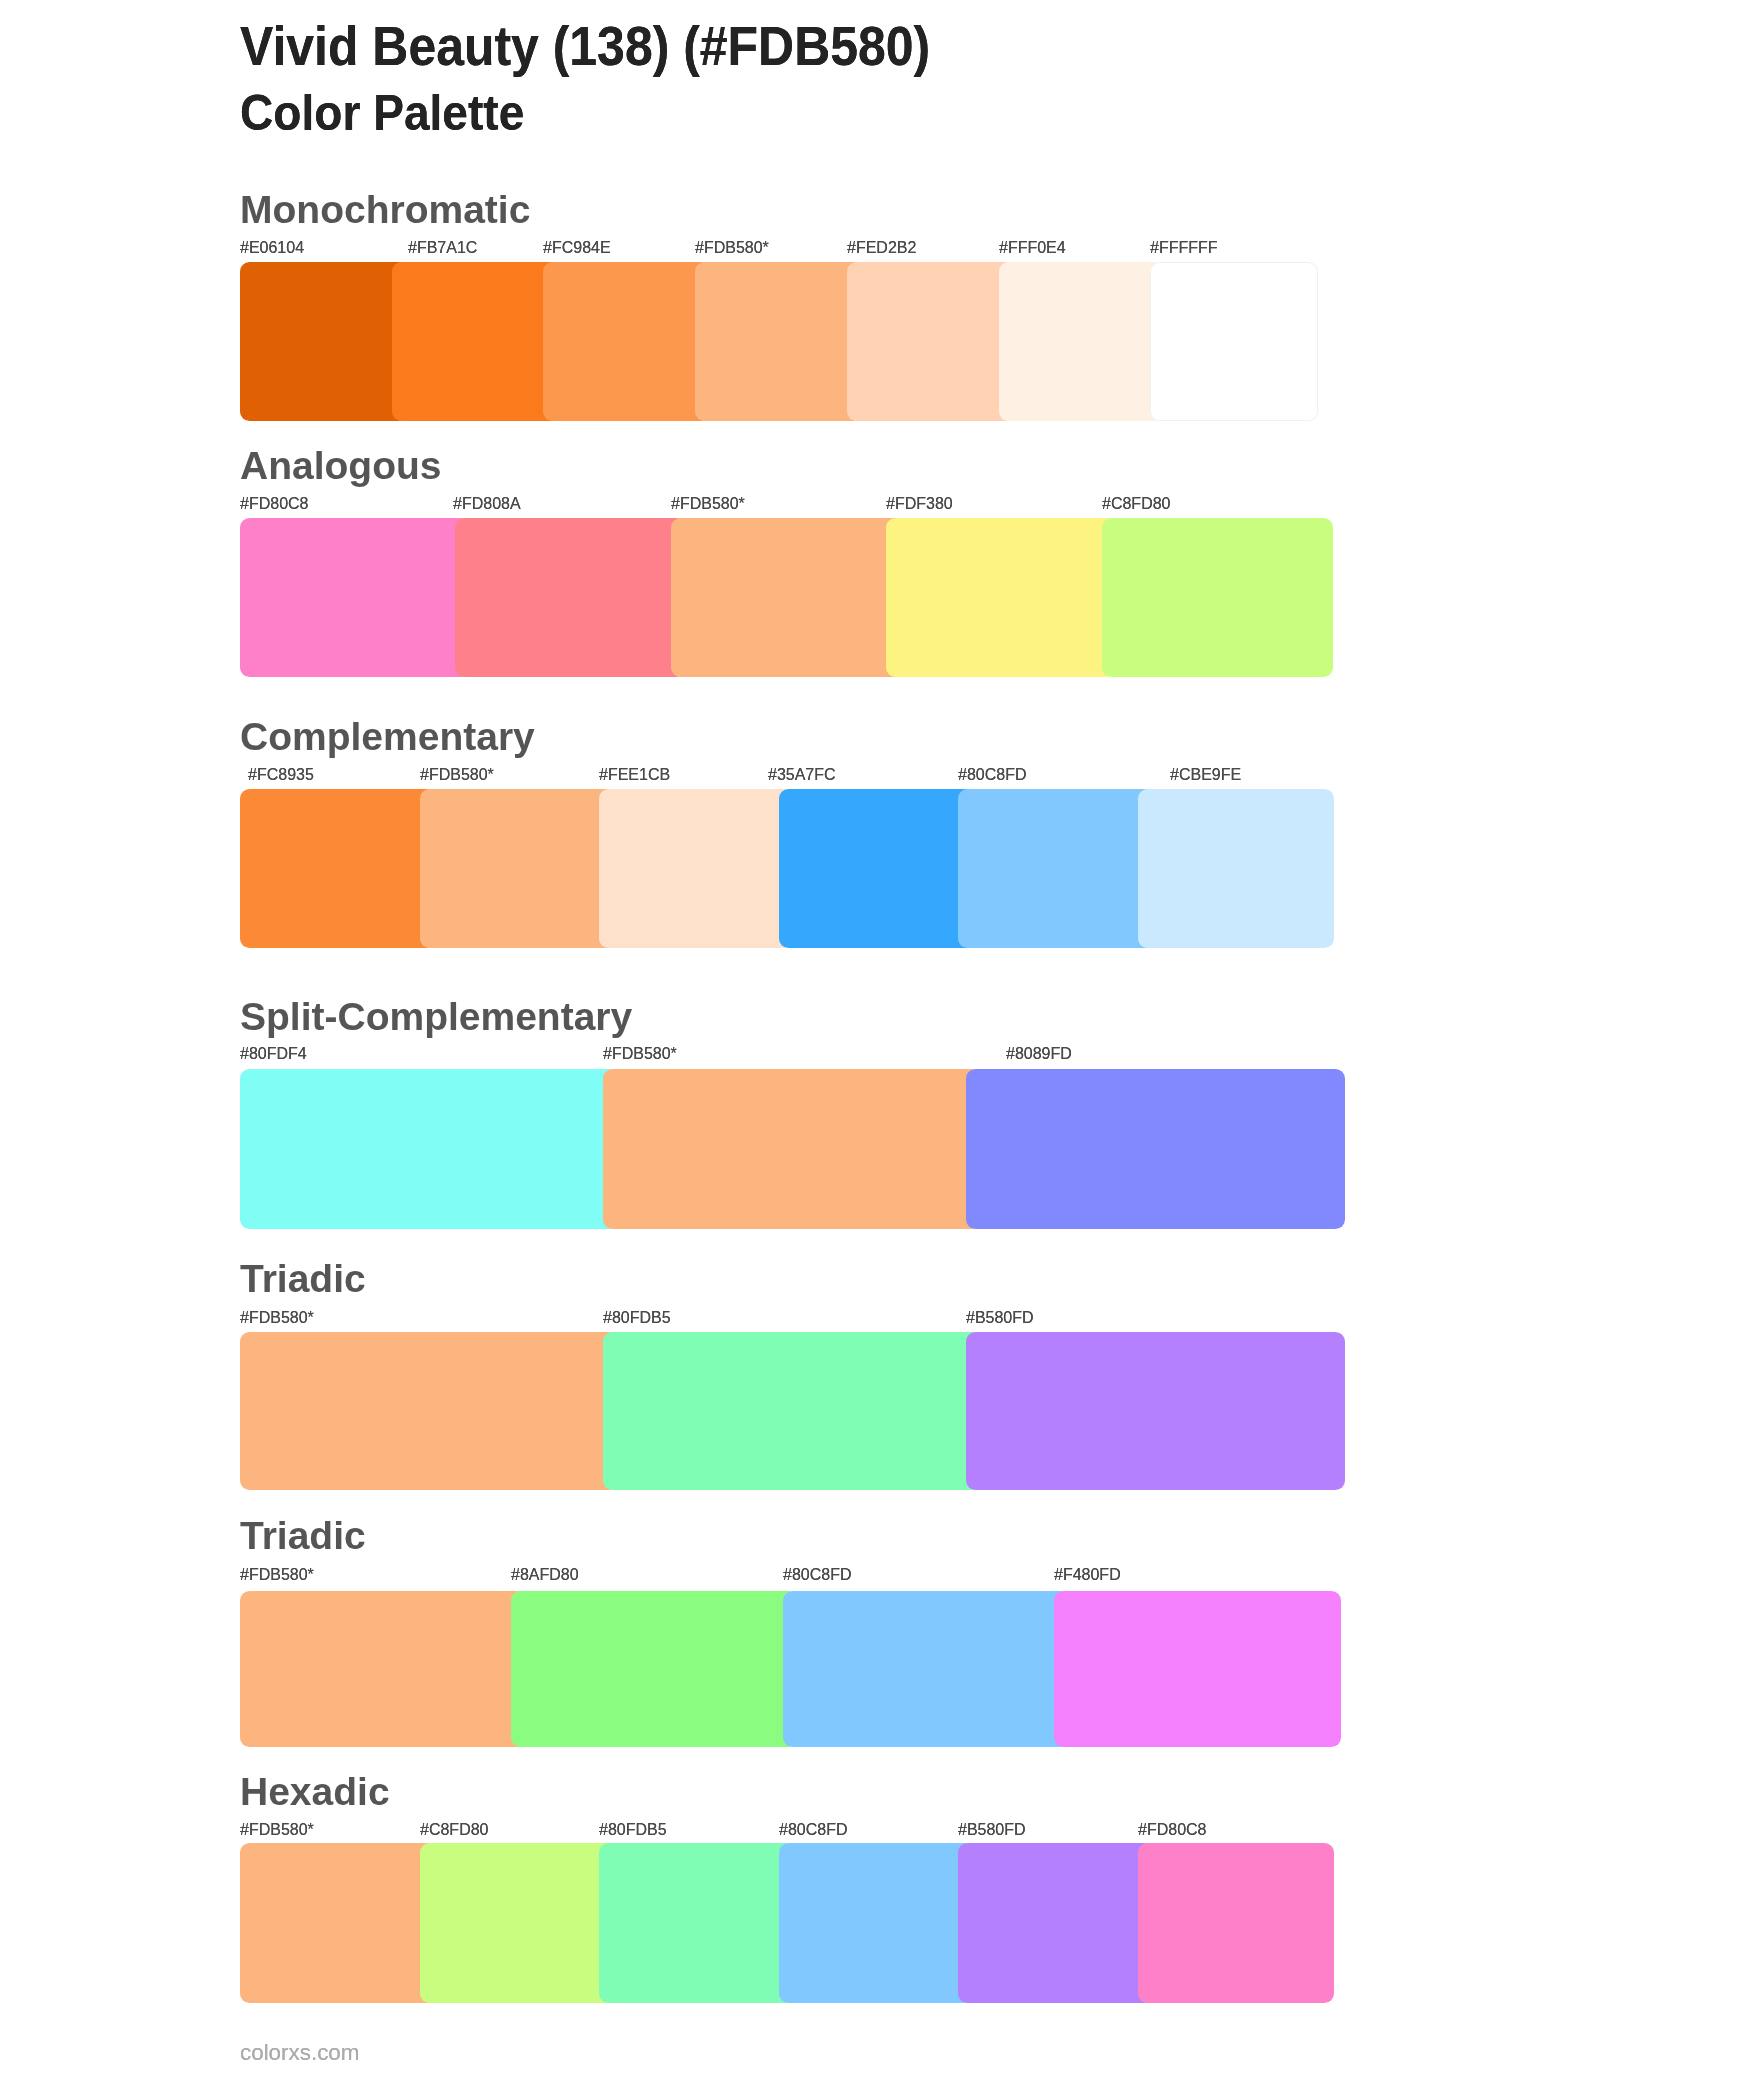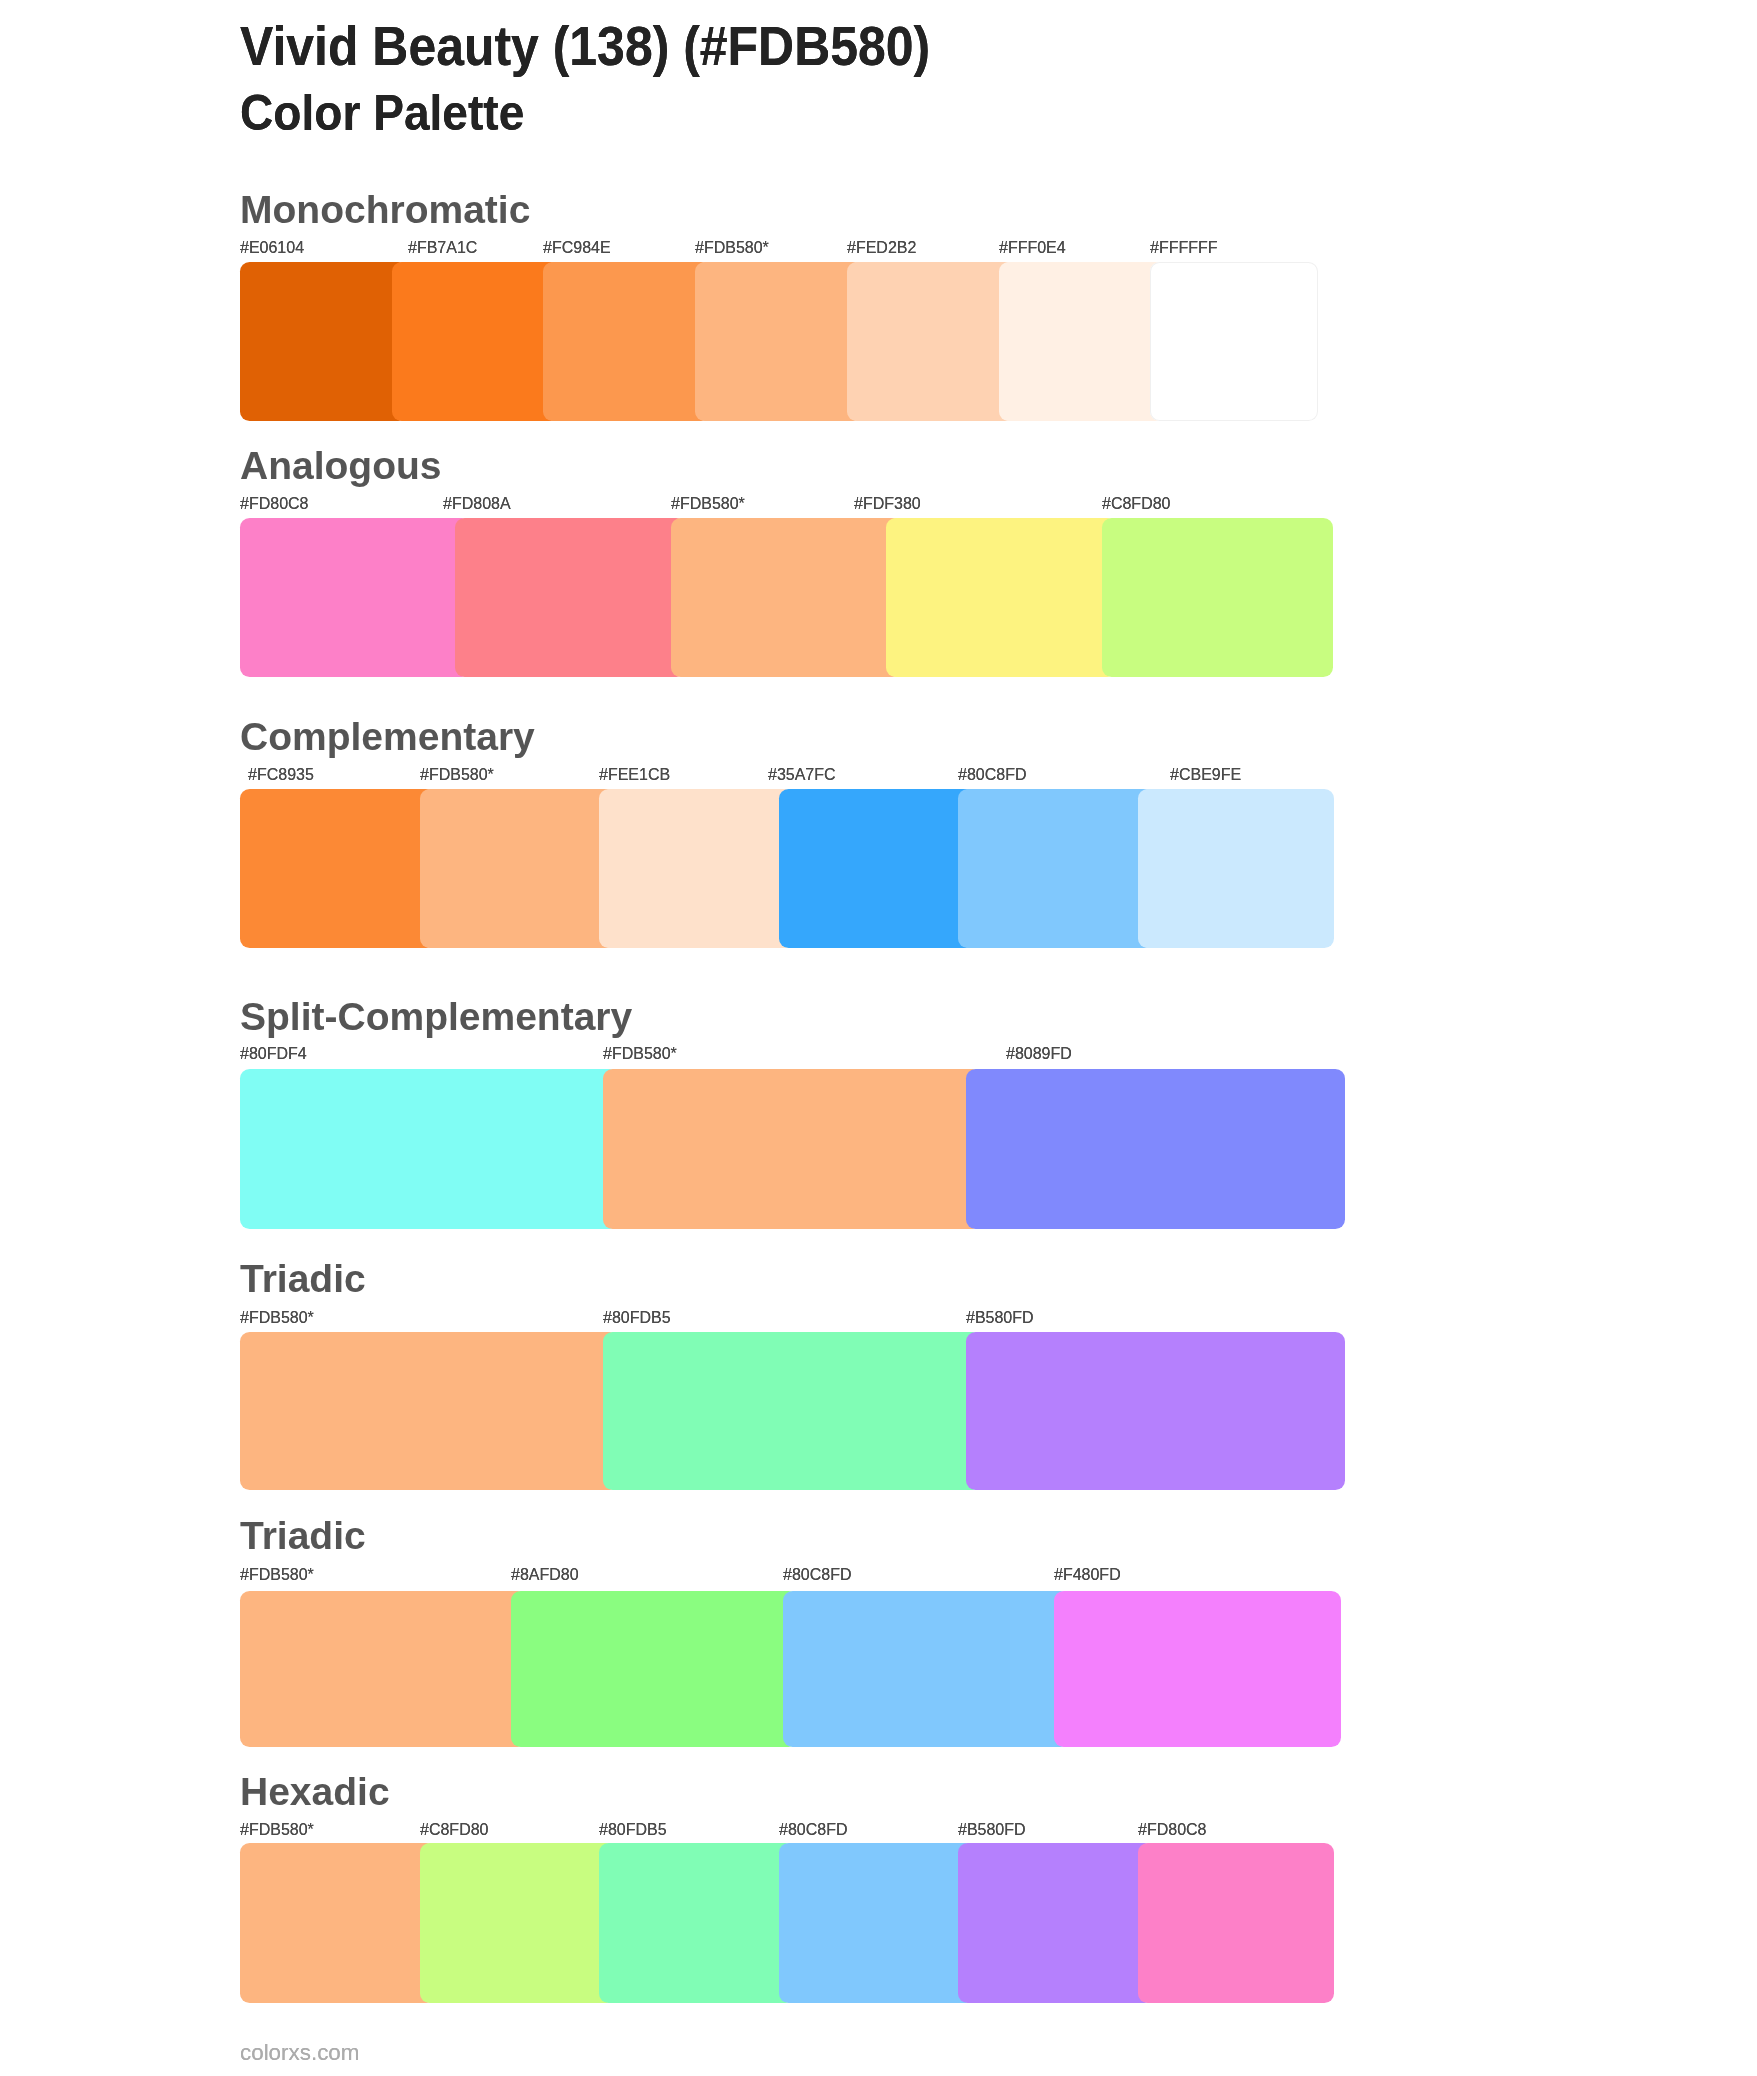--- a/index.html
+++ b/index.html
@@ -47,25 +47,25 @@
           <div class="lbl" style="left:910px">#FFFFFF</div>
    </div>
   </section>
 
   <section class="sec" style="--secTop:452px;--lblTop:499px;--swTop:518px;--swH:159px">
    <h2 class="sec-title">Analogous</h2>
    <div class="row">
     <div class="sw" style="left: 0px; width: 231px; z-index: 1; background: rgb(253, 128, 200);"></div>
           <div class="lbl" style="left:0px">#FD80C8</div>
           <div class="sw" style="left: 215px; width: 231px; z-index: 2; background: rgb(253, 128, 138);"></div>
-          <div class="lbl" style="left:203px">#FD808A</div>
+          <div class="lbl" style="left:213px">#FD808A</div>
           <div class="sw" style="left: 431px; width: 231px; z-index: 3; background: rgb(253, 181, 128);"></div>
           <div class="lbl" style="left:431px">#FDB580*</div>
           <div class="sw" style="left: 646px; width: 231px; z-index: 4; background: rgb(253, 243, 128);"></div>
-          <div class="lbl" style="left:614px">#FDF380</div>
+          <div class="lbl" style="left:646px">#FDF380</div>
           <div class="sw" style="left: 862px; width: 231px; z-index: 5; background: rgb(200, 253, 128);"></div>
           <div class="lbl" style="left:862px">#C8FD80</div>
    </div>
   </section>
 
   <section class="sec" style="--secTop:723px;--lblTop:770px;--swTop:789px;--swH:159px">
    <h2 class="sec-title">Complementary</h2>
    <div class="row">
     <div class="sw" style="left: 0px; width: 196px; z-index: 1; background: rgb(252, 137, 53);"></div>
           <div class="lbl" style="left:8px">#FC8935</div>

